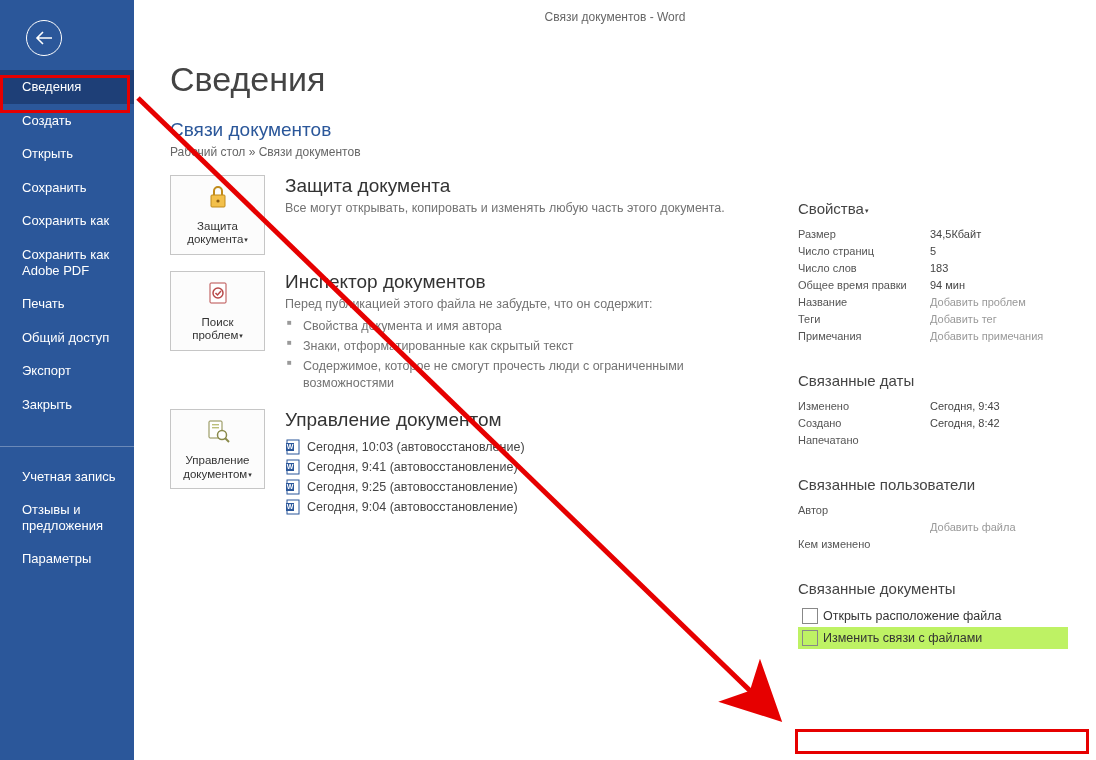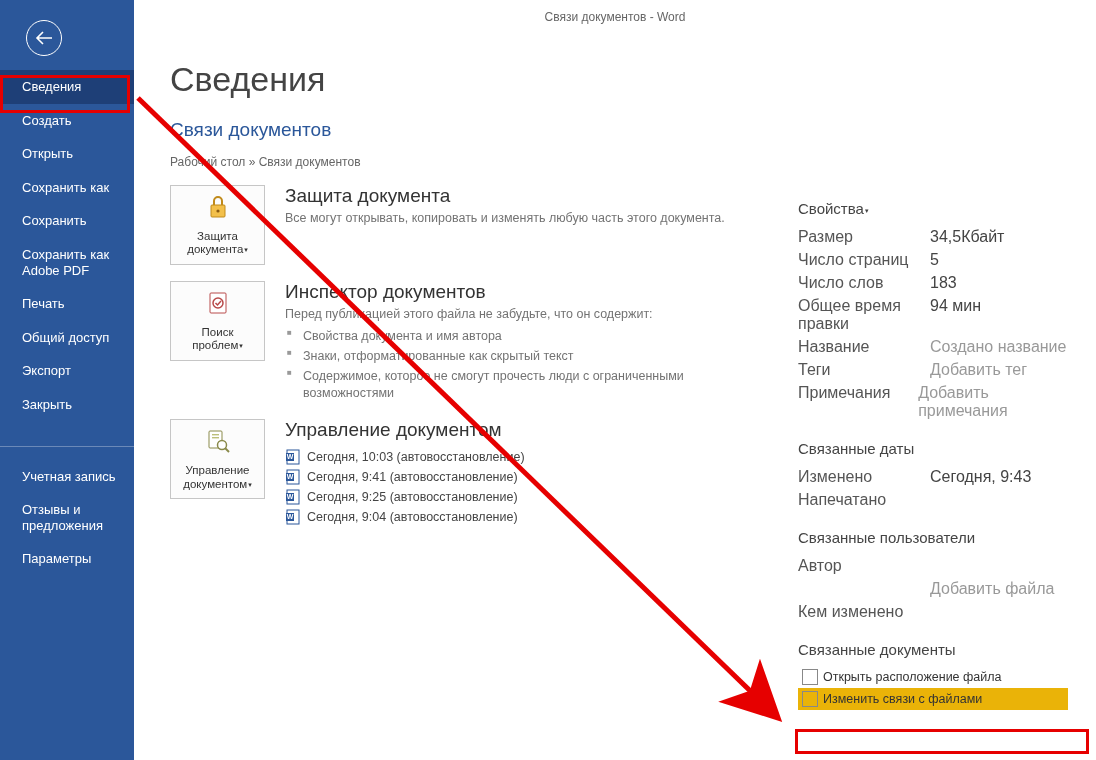--- a/index.html
+++ b/index.html
@@ -6,65 +6,65 @@
   body { font-family: "Segoe UI", Arial, sans-serif; font-size: 13px; color: #333; background: #fff; width: 1096px; height: 760px; overflow: hidden; position: relative; }
   .sidebar { position: absolute; left: 0; top: 0; width: 134px; height: 760px; background: #2b579a; color: #fff; }
   .back-btn { width: 36px; height: 36px; border: 1.5px solid #fff; border-radius: 50%; margin: 20px 0 14px 26px; display: flex; align-items: center; justify-content: center; cursor: pointer; }
   .back-btn svg { stroke: #fff; }
   .nav-item { padding: 9px 0 9px 22px; font-size: 13px; cursor: pointer; line-height: 1.2; }
   .nav-item.separator-above { border-top: 1px solid rgba(255,255,255,0.3); margin-top: 24px; padding-top: 22px; }
   .nav-item.active { background: #1e3f77; }
   .title-bar { position: absolute; top: 10px; left: 134px; right: 0; text-align: center; font-size: 12px; color: #666; }
   .main { position: absolute; left: 170px; top: 60px; right: 10px; bottom: 0; }
   .page-title { font-size: 34px; font-weight: 300; color: #444; margin-bottom: 20px; }
-  .doc-name { font-size: 19px; color: #2b579a; margin-bottom: 14px; }
+  .doc-name { font-size: 19px; color: #2b579a; margin-bottom: 4px; }
   .breadcrumb { font-size: 12px; color: #666; margin-bottom: 16px; }
   .section { display: flex; align-items: flex-start; margin-bottom: 16px; max-width: 590px; }
   .sq-btn { width: 95px; min-height: 80px; border: 1px solid #c6c6c6; background: #fcfcfc; display: flex; flex-direction: column; align-items: center; justify-content: center; padding: 6px 4px; cursor: pointer; font-size: 11.5px; text-align: center; line-height: 1.2; }
   .sq-btn .ico { margin-bottom: 5px; }
   .sec-body { margin-left: 20px; flex: 1; }
   .sec-title { font-size: 19px; font-weight: normal; color: #333; margin-bottom: 3px; }
   .sec-text { font-size: 12.5px; color: #737373; line-height: 1.35; }
   .sec-text ul { list-style: none; margin-top: 4px; }
   .sec-text li { padding: 1.5px 0 1.5px 18px; position: relative; }
   .sec-text li::before { content: "■"; position: absolute; left: 2px; top: 1px; color: #999; font-size: 8px; }
   .ver-list { margin-top: 6px; }
   .ver-item { display: flex; align-items: center; padding: 2px 0; font-size: 12.5px; color: #444; }
   .ver-ico { width: 16px; height: 16px; margin-right: 6px; display: inline-flex; }
   .props { position: absolute; right: 18px; top: 140px; width: 270px; }
   .props h4 { font-size: 15px; font-weight: normal; color: #444; margin-bottom: 8px; }
-  .prow { display: flex; font-size: 16px; padding: 2.5px 0; }
+  .prow { display: flex; font-size: 11px; padding: 2.5px 0; }
   .prow .pk { width: 132px; color: #555; }
   .prow .pv { color: #444; }
   .prow .pv.ph { color: #999; }
-  .props-section { margin-top: 18px; }
+  .props-section { margin-top: 28px; }
   .doclink { display: flex; align-items: center; font-size: 12.5px; padding: 3px 4px; cursor: pointer; }
   .doclink .dicon { width: 16px; height: 16px; margin-right: 5px; border: 1px solid #888; display: inline-block; }
-  .doclink.highlight { background: #eab308; }
+  .doclink.highlight { background: #bef264; }
   
   .anno-box1 { position: absolute; left: 0; top: 75px; width: 130px; height: 38px; border: 3px solid #e60000; pointer-events: none; }
   .anno-box2 { position: absolute; left: 795px; top: 729px; width: 294px; height: 25px; border: 3px solid #e60000; pointer-events: none; }
   .anno-arrow { position: absolute; left: 0; top: 0; pointer-events: none; }
   .tri { font-size: 7px; vertical-align: 1px; margin-left: 1px; }
 </style>
 </head>
 <body>
 
 <div class="sidebar">
   <div class="back-btn">
     <svg width="18" height="14" viewBox="0 0 18 14" fill="none">
         <path d="M8 1 L2 7 L8 13 M2 7 H17" stroke-width="1.6"></path>
       </svg>
   </div>
   <div id="nav-container">
       <div class="nav-item active">Сведения</div>
       <div class="nav-item">Создать</div>
       <div class="nav-item">Открыть</div>
+      <div class="nav-item">Сохранить</div>
       <div class="nav-item">Сохранить как</div>
-      <div class="nav-item">Сохранить</div>
       <div class="nav-item">Сохранить как Adobe PDF</div>
       <div class="nav-item">Печать</div>
       <div class="nav-item">Общий доступ</div>
       <div class="nav-item">Экспорт</div>
       <div class="nav-item">Закрыть</div>
       <div class="nav-item separator-above">Учетная запись</div>
       <div class="nav-item">Отзывы и предложения</div>
       <div class="nav-item">Параметры</div>
     </div>
 </div>
@@ -191,37 +191,41 @@
         <div class="prow">
           <div class="pk">Число слов</div>
           <div class="pv">183</div>
         </div>
         <div class="prow">
           <div class="pk">Общее время правки</div>
           <div class="pv">94 мин</div>
         </div>
         <div class="prow">
           <div class="pk">Название</div>
-          <div class="pv ph">Создано название</div>
+          <div class="pv ph">Добавить проблем</div>
         </div>
         <div class="prow">
           <div class="pk">Теги</div>
           <div class="pv ph">Добавить тег</div>
         </div>
         <div class="prow">
           <div class="pk">Примечания</div>
           <div class="pv ph">Добавить примечания</div>
         </div>
       </div>
     <div class="props-section">
       <h4>Связанные даты</h4>
       <div id="date-rows">
           <div class="prow">
             <div class="pk">Изменено</div>
             <div class="pv">Сегодня, 9:43</div>
+          </div>
+          <div class="prow">
+            <div class="pk">Создано</div>
+            <div class="pv">Сегодня, 8:42</div>
           </div>
           <div class="prow">
             <div class="pk">Напечатано</div>
             <div class="pv"></div>
           </div>
         </div>
     </div>
     <div class="props-section">
       <h4>Связанные пользователи</h4>
       <div id="people-rows">

